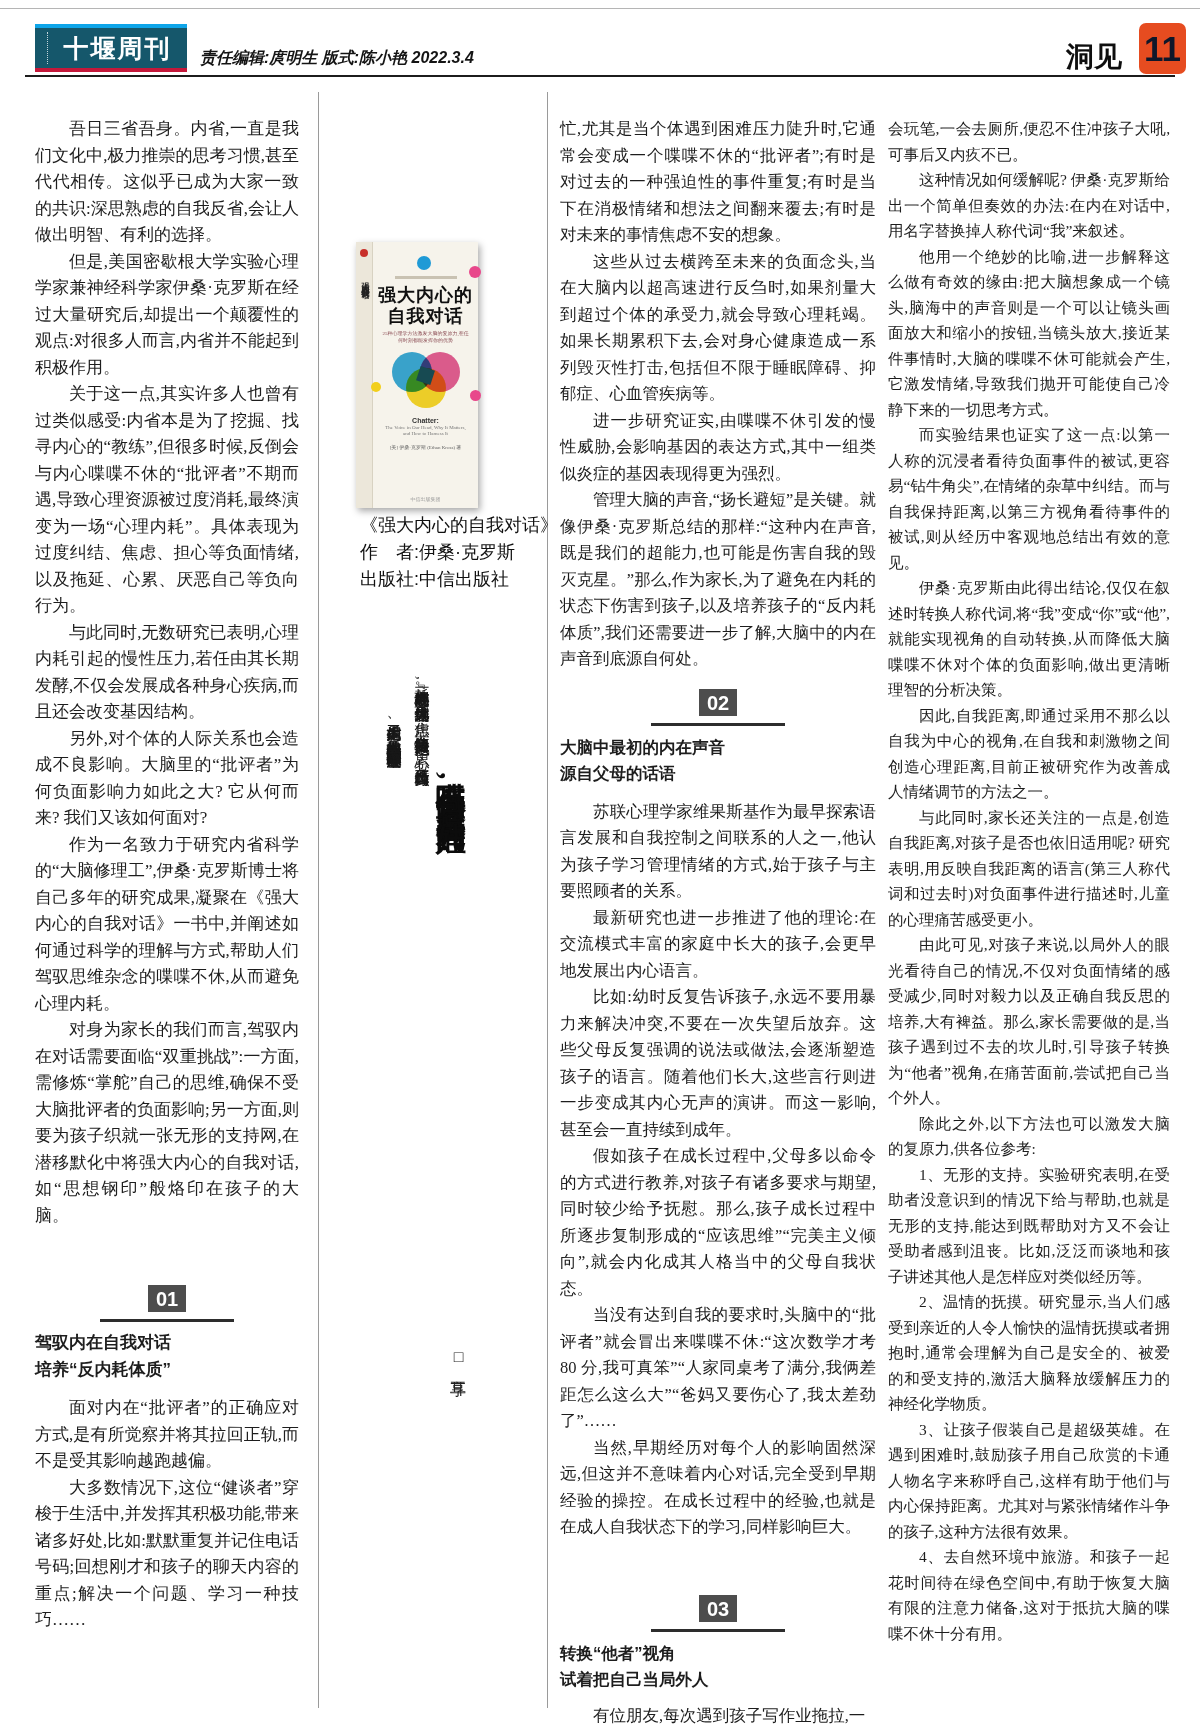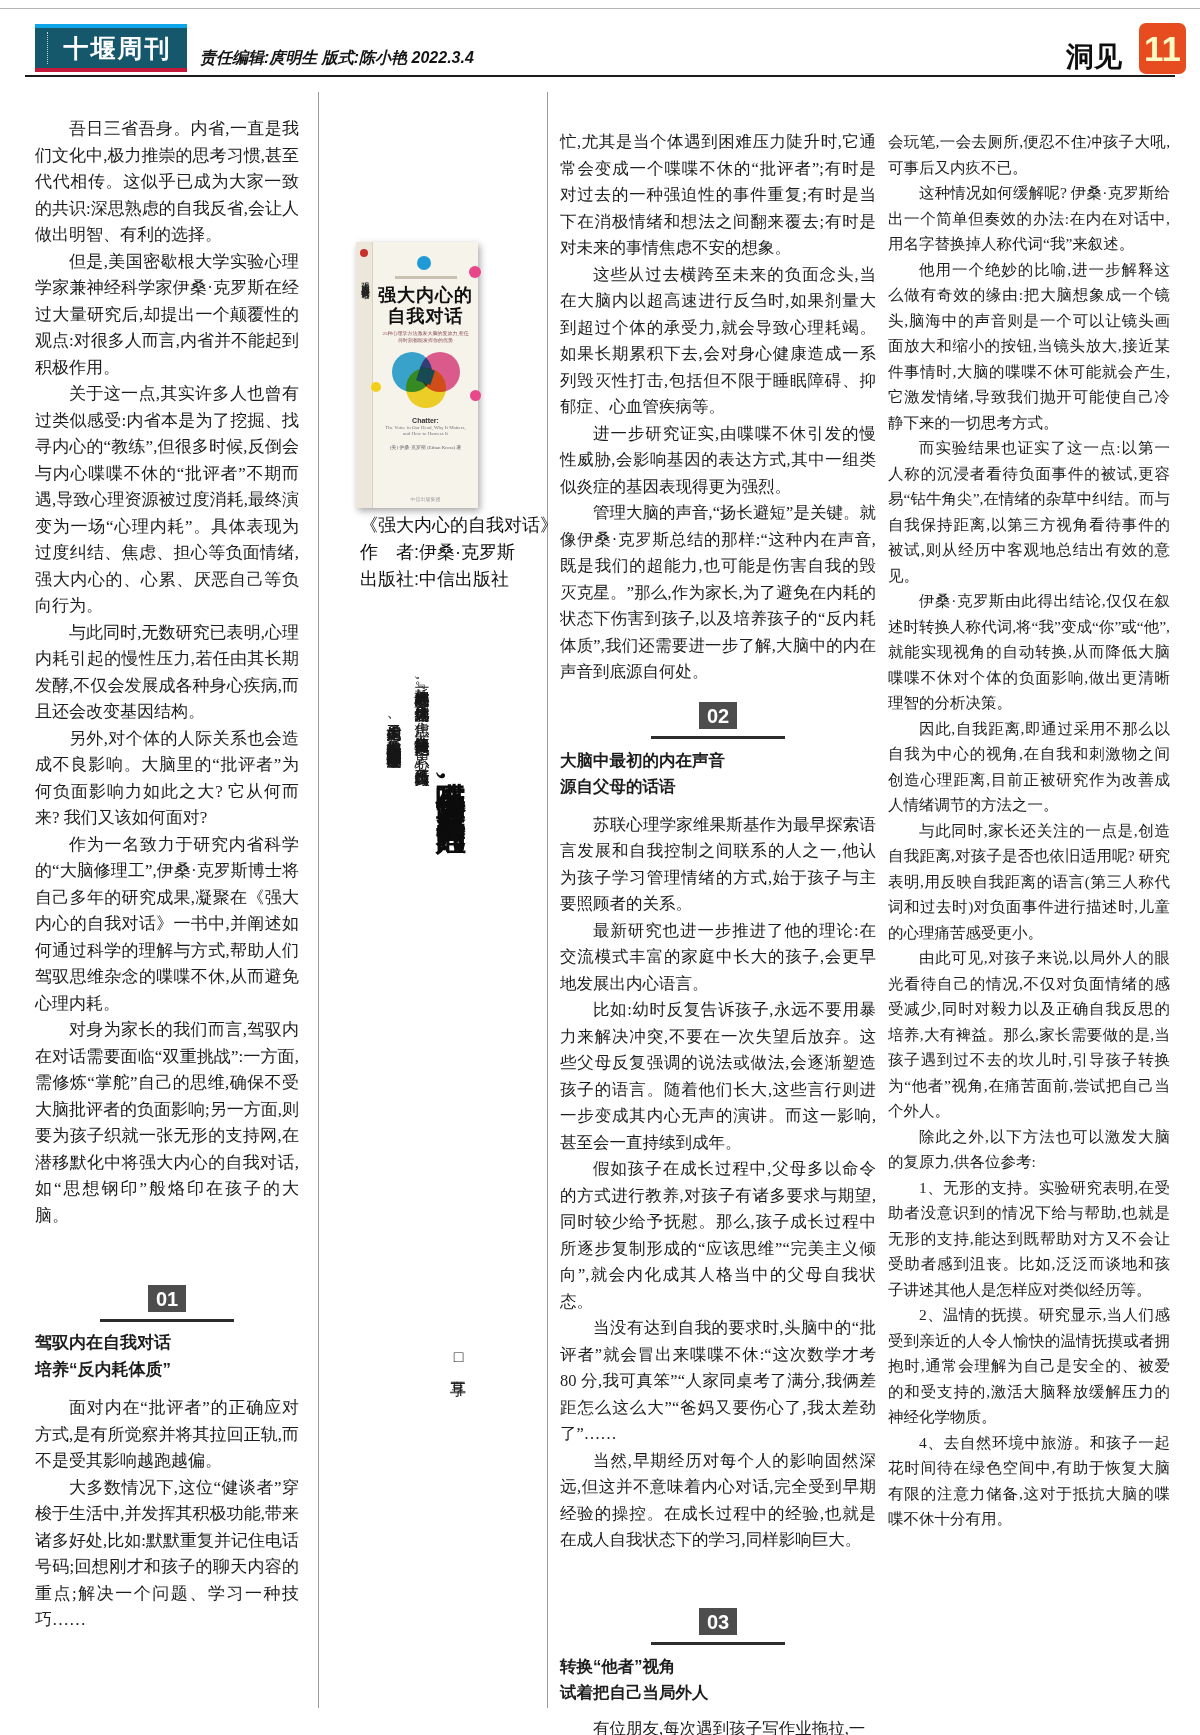--- a/index.html
+++ b/index.html
@@ -11,36 +11,36 @@
             border-top:4px solid #0ea5e9;border-bottom:4px solid #c4183a;box-sizing:border-box;
             display:flex;align-items:center;}
   .masthead .strip{width:9px;height:78%;margin-left:3px;border-right:1px dotted rgba(255,255,255,.75);}
   .masthead .title{flex:1;text-align:center;color:#fff;font-family:"Liberation Sans",sans-serif;
                    font-weight:bold;font-size:25px;letter-spacing:2px;white-space:nowrap;}
   .editors{position:absolute;left:200px;top:48px;font-family:"Liberation Sans",sans-serif;
            font-weight:bold;font-style:italic;font-size:16px;color:#141414;}
   .section-name{position:absolute;left:1066px;top:38px;font-family:"Liberation Sans",sans-serif;
                 font-weight:bold;font-size:28px;color:#0e0e0e;}
   .page-num-box{position:absolute;left:1139px;top:23px;width:47px;height:51px;background:#e64c20;
-                border-radius:7px;color:#fef9c3;font-family:"Liberation Sans",sans-serif;font-weight:bold;
+                border-radius:7px;color:#0f172a;font-family:"Liberation Sans",sans-serif;font-weight:bold;
                 font-size:35px;display:flex;align-items:center;justify-content:center;}
   .header-rule{position:absolute;left:25px;top:75px;width:1150px;height:2px;background:#1c1c1c;}
   
   .vrule{position:absolute;top:92px;width:1px;height:1616px;background:#9a9a9a;}
   .v1{left:318px}.v2{left:547px}
   
   .col{position:absolute;top:116px;}
   .colA{left:35px;width:264px;}
   .colB{left:560px;width:316px;}
   .colC{left:888px;width:282px;}
   .col p{margin:0;text-indent:2em;text-align:justify;color:#1d1d1d;}
   .colA p{font-size:17px;line-height:26.5px;}
   .colB p{font-size:16.5px;line-height:26.5px;}
   .colC p{font-size:15.5px;line-height:25.5px;}
-  .col p.cont{text-indent:0;margin-top:13px;}
+  .col p.cont{text-indent:0;}
   
   .secblock{text-align:center;}
   .sec01{margin:56px 0 12px;}
   .sec02{margin:16px 0 12px;}
   .sec03{margin:54px 0 10px;}
   .badge{display:inline-block;background:#4d4d4d;color:#fff;font-family:"Liberation Sans",sans-serif;
          font-weight:bold;font-size:20px;line-height:1;padding:4px 8px 3px;}
   .secrule{width:134px;height:0;border-top:3px solid #2d2d2d;margin:7px auto 8px;}
   .sectitle{font-family:"Liberation Sans",sans-serif;font-weight:bold;font-size:17.5px;
             line-height:29px;margin:0;text-indent:0 !important;text-align:center;}
@@ -103,21 +103,21 @@
     <span>11</span>
   </div>
   <div class="header-rule"></div>
 
   <div class="vrule v1"></div>
   <div class="vrule v2"></div>
 
   <div class="col colA">
     <p>吾日三省吾身。内省,一直是我们文化中,极力推崇的思考习惯,甚至代代相传。这似乎已成为大家一致的共识:深思熟虑的自我反省,会让人做出明智、有利的选择。</p>
     <p>但是,美国密歇根大学实验心理学家兼神经科学家伊桑·克罗斯在经过大量研究后,却提出一个颠覆性的观点:对很多人而言,内省并不能起到积极作用。</p>
-    <p>关于这一点,其实许多人也曾有过类似感受:内省本是为了挖掘、找寻内心的“教练”,但很多时候,反倒会与内心喋喋不休的“批评者”不期而遇,导致心理资源被过度消耗,最终演变为一场“心理内耗”。具体表现为过度纠结、焦虑、担心等负面情绪,强大内心的、心累、厌恶自己等负向行为。</p>
+    <p>关于这一点,其实许多人也曾有过类似感受:内省本是为了挖掘、找寻内心的“教练”,但很多时候,反倒会与内心喋喋不休的“批评者”不期而遇,导致心理资源被过度消耗,最终演变为一场“心理内耗”。具体表现为过度纠结、焦虑、担心等负面情绪,以及拖延、心累、厌恶自己等负向行为。</p>
     <p>与此同时,无数研究已表明,心理内耗引起的慢性压力,若任由其长期发酵,不仅会发展成各种身心疾病,而且还会改变基因结构。</p>
     <p>另外,对个体的人际关系也会造成不良影响。大脑里的“批评者”为何负面影响力如此之大? 它从何而来? 我们又该如何面对?</p>
     <p>作为一名致力于研究内省科学的“大脑修理工”,伊桑·克罗斯博士将自己多年的研究成果,凝聚在《强大内心的自我对话》一书中,并阐述如何通过科学的理解与方式,帮助人们驾驭思维杂念的喋喋不休,从而避免心理内耗。</p>
     <p>对身为家长的我们而言,驾驭内在对话需要面临“双重挑战”:一方面,需修炼“掌舵”自己的思维,确保不受大脑批评者的负面影响;另一方面,则要为孩子织就一张无形的支持网,在潜移默化中将强大内心的自我对话,如“思想钢印”般烙印在孩子的大脑。</p>
     <div class="secblock sec01">
       <span class="badge">01</span>
       <div class="secrule"></div>
       <p class="sectitle">驾驭内在自我对话</p>
       <p class="sectitle">培养“反内耗体质”</p>
     </div>
@@ -194,16 +194,17 @@
     <p>这种情况如何缓解呢? 伊桑·克罗斯给出一个简单但奏效的办法:在内在对话中,用名字替换掉人称代词“我”来叙述。</p>
     <p>他用一个绝妙的比喻,进一步解释这么做有奇效的缘由:把大脑想象成一个镜头,脑海中的声音则是一个可以让镜头画面放大和缩小的按钮,当镜头放大,接近某件事情时,大脑的喋喋不休可能就会产生,它激发情绪,导致我们抛开可能使自己冷静下来的一切思考方式。</p>
     <p>而实验结果也证实了这一点:以第一人称的沉浸者看待负面事件的被试,更容易“钻牛角尖”,在情绪的杂草中纠结。而与自我保持距离,以第三方视角看待事件的被试,则从经历中客观地总结出有效的意见。</p>
     <p>伊桑·克罗斯由此得出结论,仅仅在叙述时转换人称代词,将“我”变成“你”或“他”,就能实现视角的自动转换,从而降低大脑喋喋不休对个体的负面影响,做出更清晰理智的分析决策。</p>
     <p>因此,自我距离,即通过采用不那么以自我为中心的视角,在自我和刺激物之间创造心理距离,目前正被研究作为改善成人情绪调节的方法之一。</p>
     <p>与此同时,家长还关注的一点是,创造自我距离,对孩子是否也依旧适用呢? 研究表明,用反映自我距离的语言(第三人称代词和过去时)对负面事件进行描述时,儿童的心理痛苦感受更小。</p>
     <p>由此可见,对孩子来说,以局外人的眼光看待自己的情况,不仅对负面情绪的感受减少,同时对毅力以及正确自我反思的培养,大有裨益。那么,家长需要做的是,当孩子遇到过不去的坎儿时,引导孩子转换为“他者”视角,在痛苦面前,尝试把自己当个外人。</p>
     <p>除此之外,以下方法也可以激发大脑的复原力,供各位参考:</p>
     <p>1、无形的支持。实验研究表明,在受助者没意识到的情况下给与帮助,也就是无形的支持,能达到既帮助对方又不会让受助者感到沮丧。比如,泛泛而谈地和孩子讲述其他人是怎样应对类似经历等。</p>
     <p>2、温情的抚摸。研究显示,当人们感受到亲近的人令人愉快的温情抚摸或者拥抱时,通常会理解为自己是安全的、被爱的和受支持的,激活大脑释放缓解压力的神经化学物质。</p>
+    <p>3、让孩子假装自己是超级英雄。在遇到困难时,鼓励孩子用自己欣赏的卡通人物名字来称呼自己,这样有助于他们与内心保持距离。尤其对与紧张情绪作斗争的孩子,这种方法很有效果。</p>
     <p>4、去自然环境中旅游。和孩子一起花时间待在绿色空间中,有助于恢复大脑有限的注意力储备,这对于抵抗大脑的喋喋不休十分有用。</p>
   </div>
 
 </div>
 
 </body></html>

